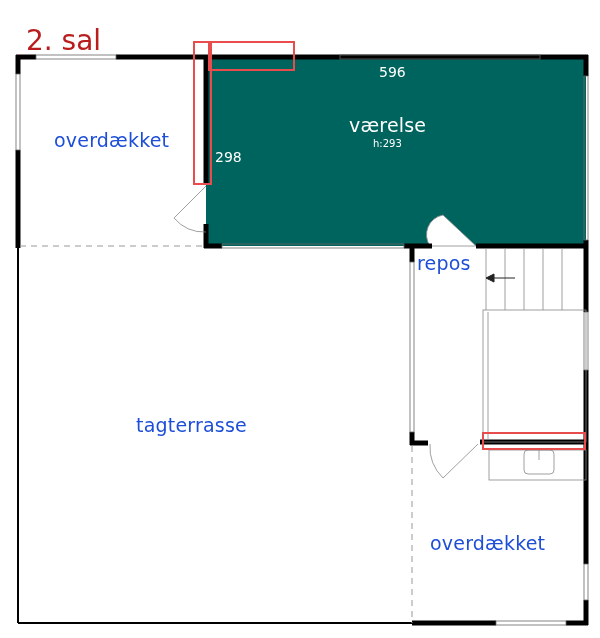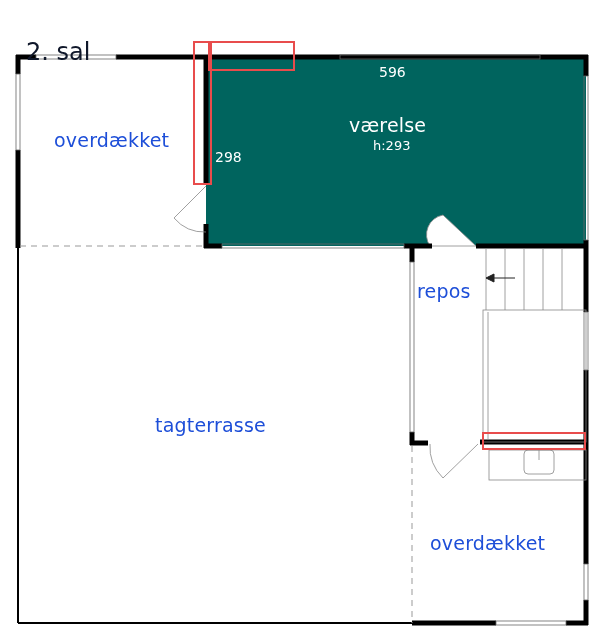--- a/index.html
+++ b/index.html
@@ -1,23 +1,23 @@
 <!DOCTYPE html>
 <html><head>
 <meta charset="utf-8">
 <style>
   html, body { margin:0; padding:0; background:#ffffff; }
   body { width:600px; height:638px; position:relative; overflow:hidden; font-family:"DejaVu Sans", sans-serif; }
   svg { position:absolute; left:0; top:0; }
   .lbl { position:absolute; white-space:nowrap; }
-  .title { left:26px; top:38px; font-size:24px; color:#0f172a; }
+  .title { left:26px; top:24px; font-size:28px; color:#b91c1c; }
   .room { font-size:19px; color:#1d4ed8; letter-spacing:0.2px; }
   .room-white { color:#ffffff; }
   .dim { font-size:14px; color:#ffffff; }
-  .sub { font-size:13px; color:#ffffff; }
+  .sub { font-size:10px; color:#ffffff; }
 </style>
 </head>
 <body>
 
 <svg width="600" height="638" viewBox="0 0 600 638">
 
   <rect x="206" y="58" width="380" height="188" fill="#00645e"></rect>
 
   <path d="M430 246 A20 20 0 0 1 443 215 L476 246 Z" fill="#ffffff" stroke="#888" stroke-width="0.8"></path>
 
@@ -105,17 +105,17 @@
 
 <div class="lbl title">2. sal</div>
 
 <div class="lbl room" style="left:54px; top:129px;">overdækket</div>
 
 <div class="lbl dim" style="left:379px; top:64px;">596</div>
 <div class="lbl dim" style="left:215px; top:149px;">298</div>
 <div class="lbl room room-white" style="left:349px; top:114px;text-align:right;">værelse</div>
 <div class="lbl sub" style="left:373px; top:138px;">h:293</div>
 
-<div class="lbl room" style="left:417px; top:280px;text-align:right;">repos</div>
+<div class="lbl room" style="left:417px; top:252px;text-align:right;">repos</div>
 
-<div class="lbl room" style="left:155px; top:414px;text-align:right;">tagterrasse</div>
+<div class="lbl room" style="left:136px; top:414px;text-align:right;">tagterrasse</div>
 
 <div class="lbl room" style="left:430px; top:532px;">overdækket</div>
 
 </body></html>

